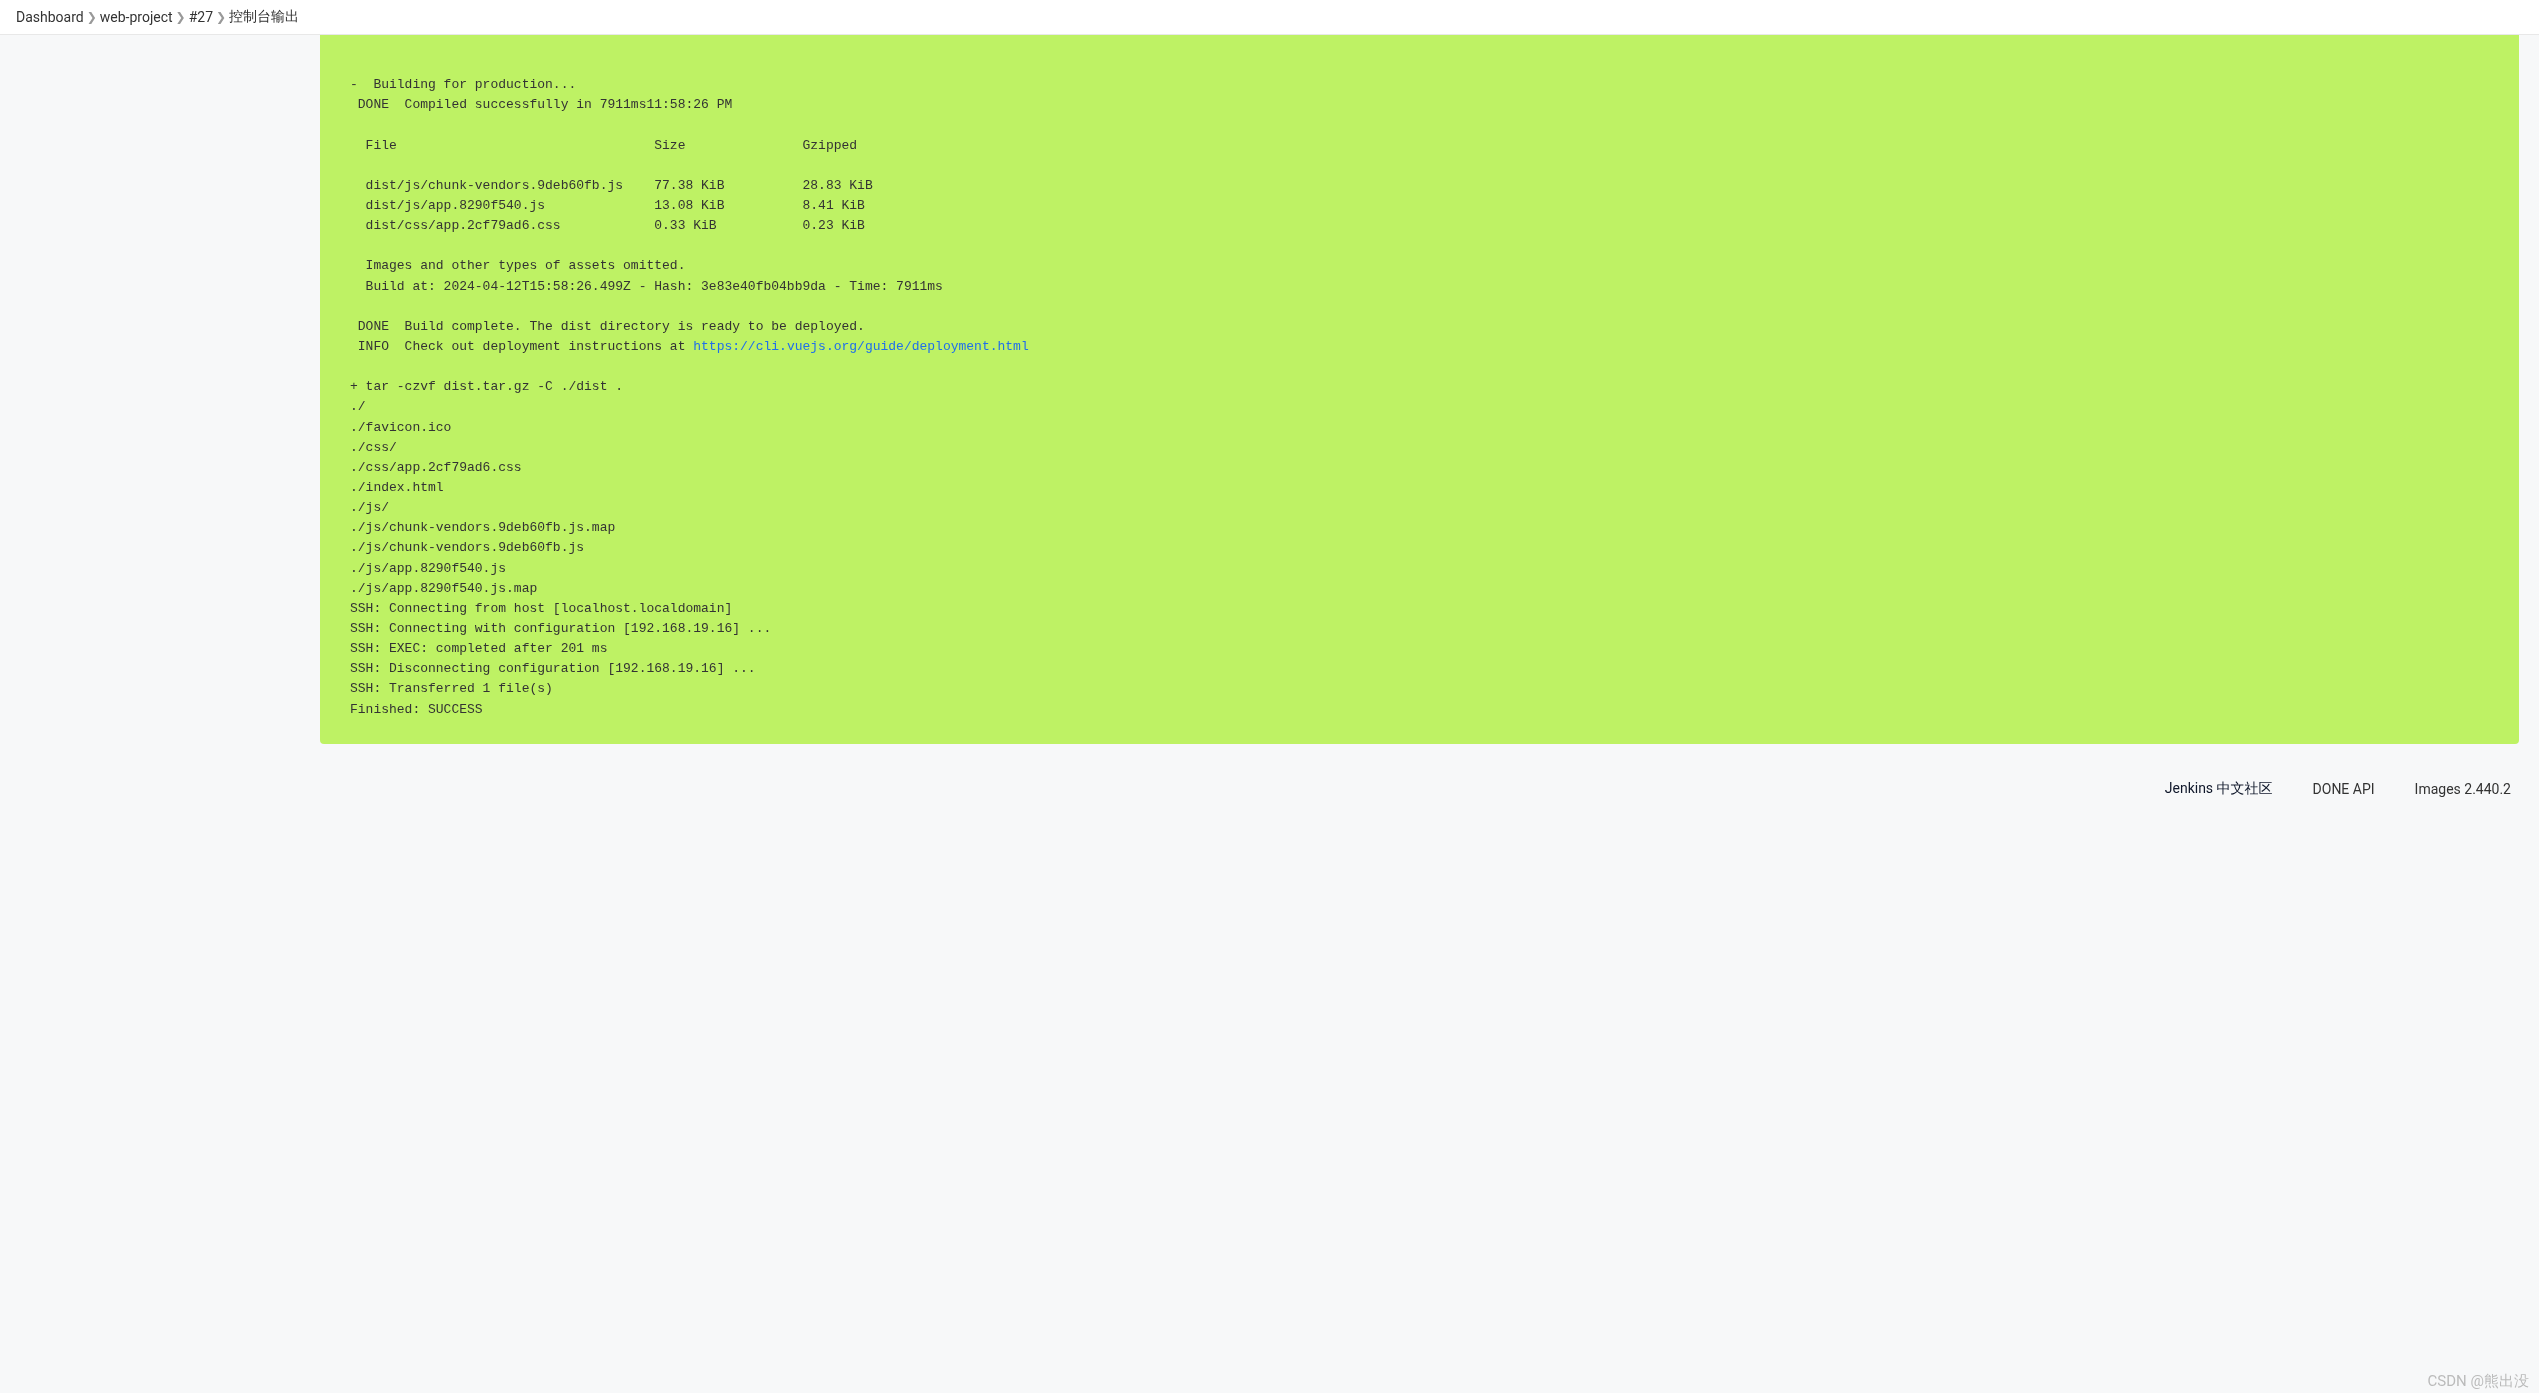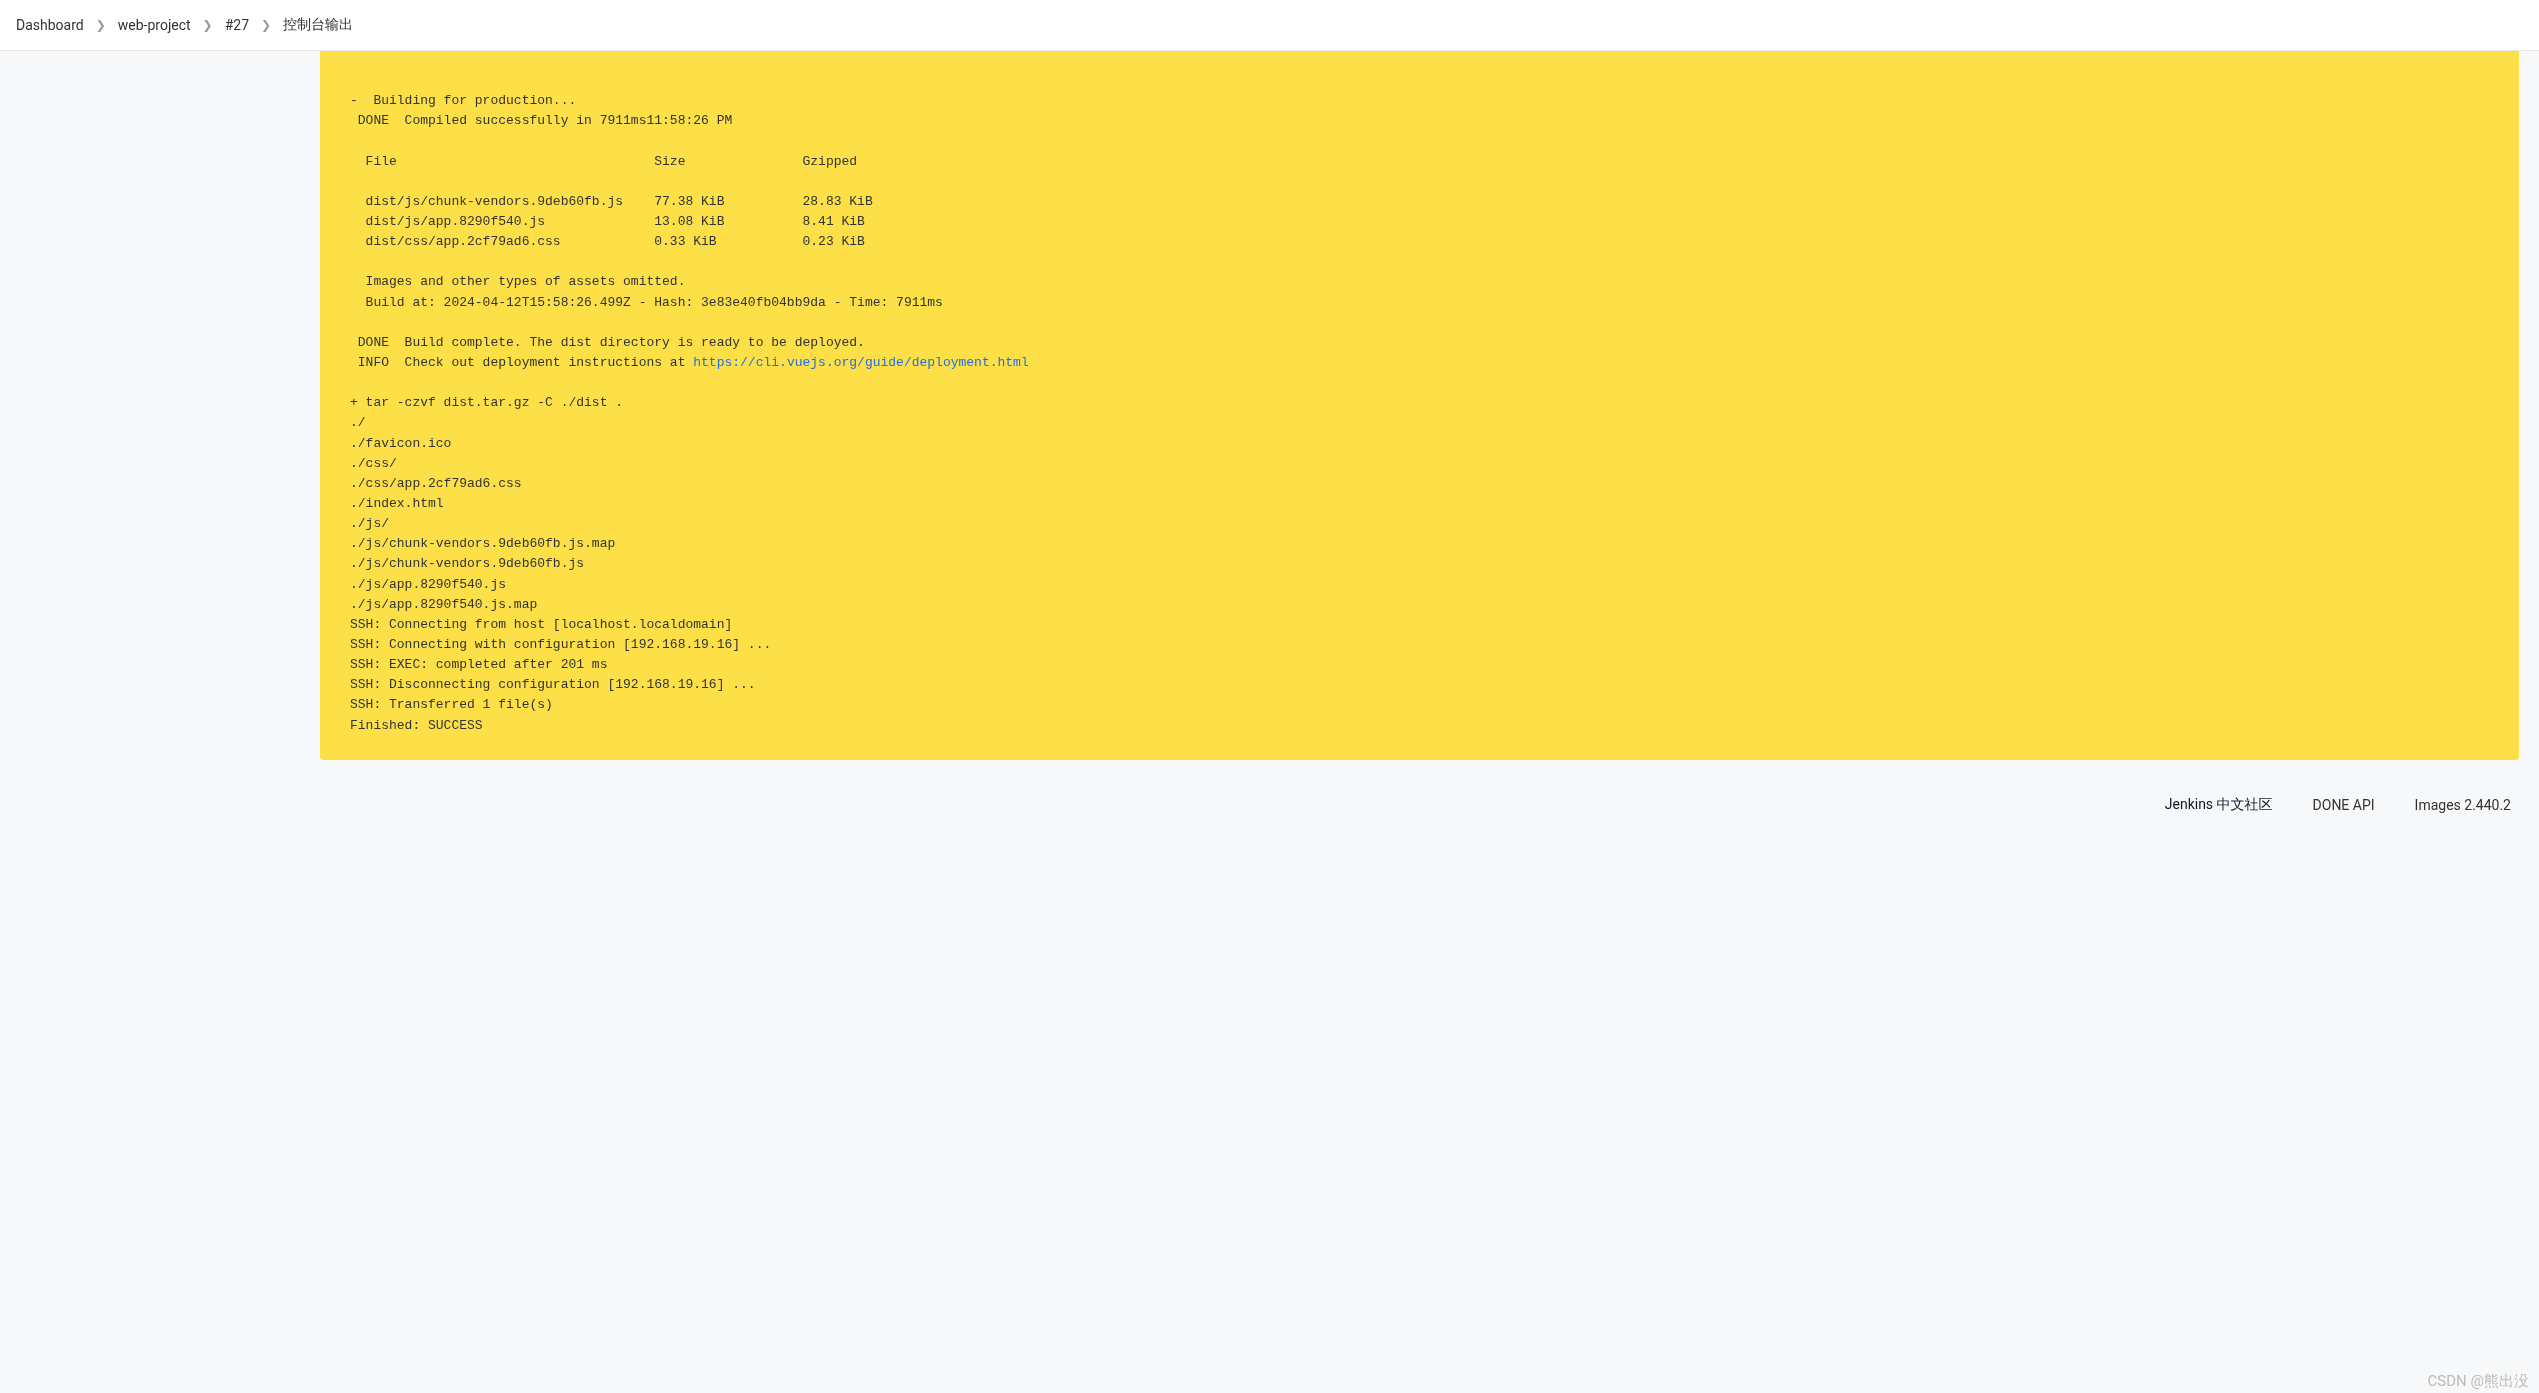--- a/index.html
+++ b/index.html
@@ -4,36 +4,36 @@
 <style>
   * { box-sizing: border-box; margin: 0; padding: 0; }
   body {
     font-family: -apple-system, BlinkMacSystemFont, "Segoe UI", Roboto, Arial, sans-serif;
     background: #f7f8f9;
     color: #333;
     font-size: 14px;
   }
   .breadcrumb {
     background: #fff;
-    padding: 16px 16px;
+    padding: 8px 16px;
     border-bottom: 1px solid #e8e8e8;
     display: flex;
     align-items: center;
-    gap: 12px;
+    gap: 3px;
     font-size: 14px;
   }
   .breadcrumb .crumb { color: #333; text-decoration: none; cursor: pointer; }
   .breadcrumb .sep { color: #999; font-size: 12px; }
   .main {
     display: flex;
     justify-content: flex-end;
     padding: 0;
   }
   .console-panel {
-    background: #fde047;
+    background: #bef264;
     margin: 0 20px 0 0;
     padding: 20px 30px 24px 30px;
     width: calc(100% - 340px);
     border-radius: 0 0 4px 4px;
     font-family: "SFMono-Regular", Consolas, "Liberation Mono", Menlo, monospace;
     font-size: 13px;
     line-height: 1.55;
     white-space: pre;
     color: #333;
   }

